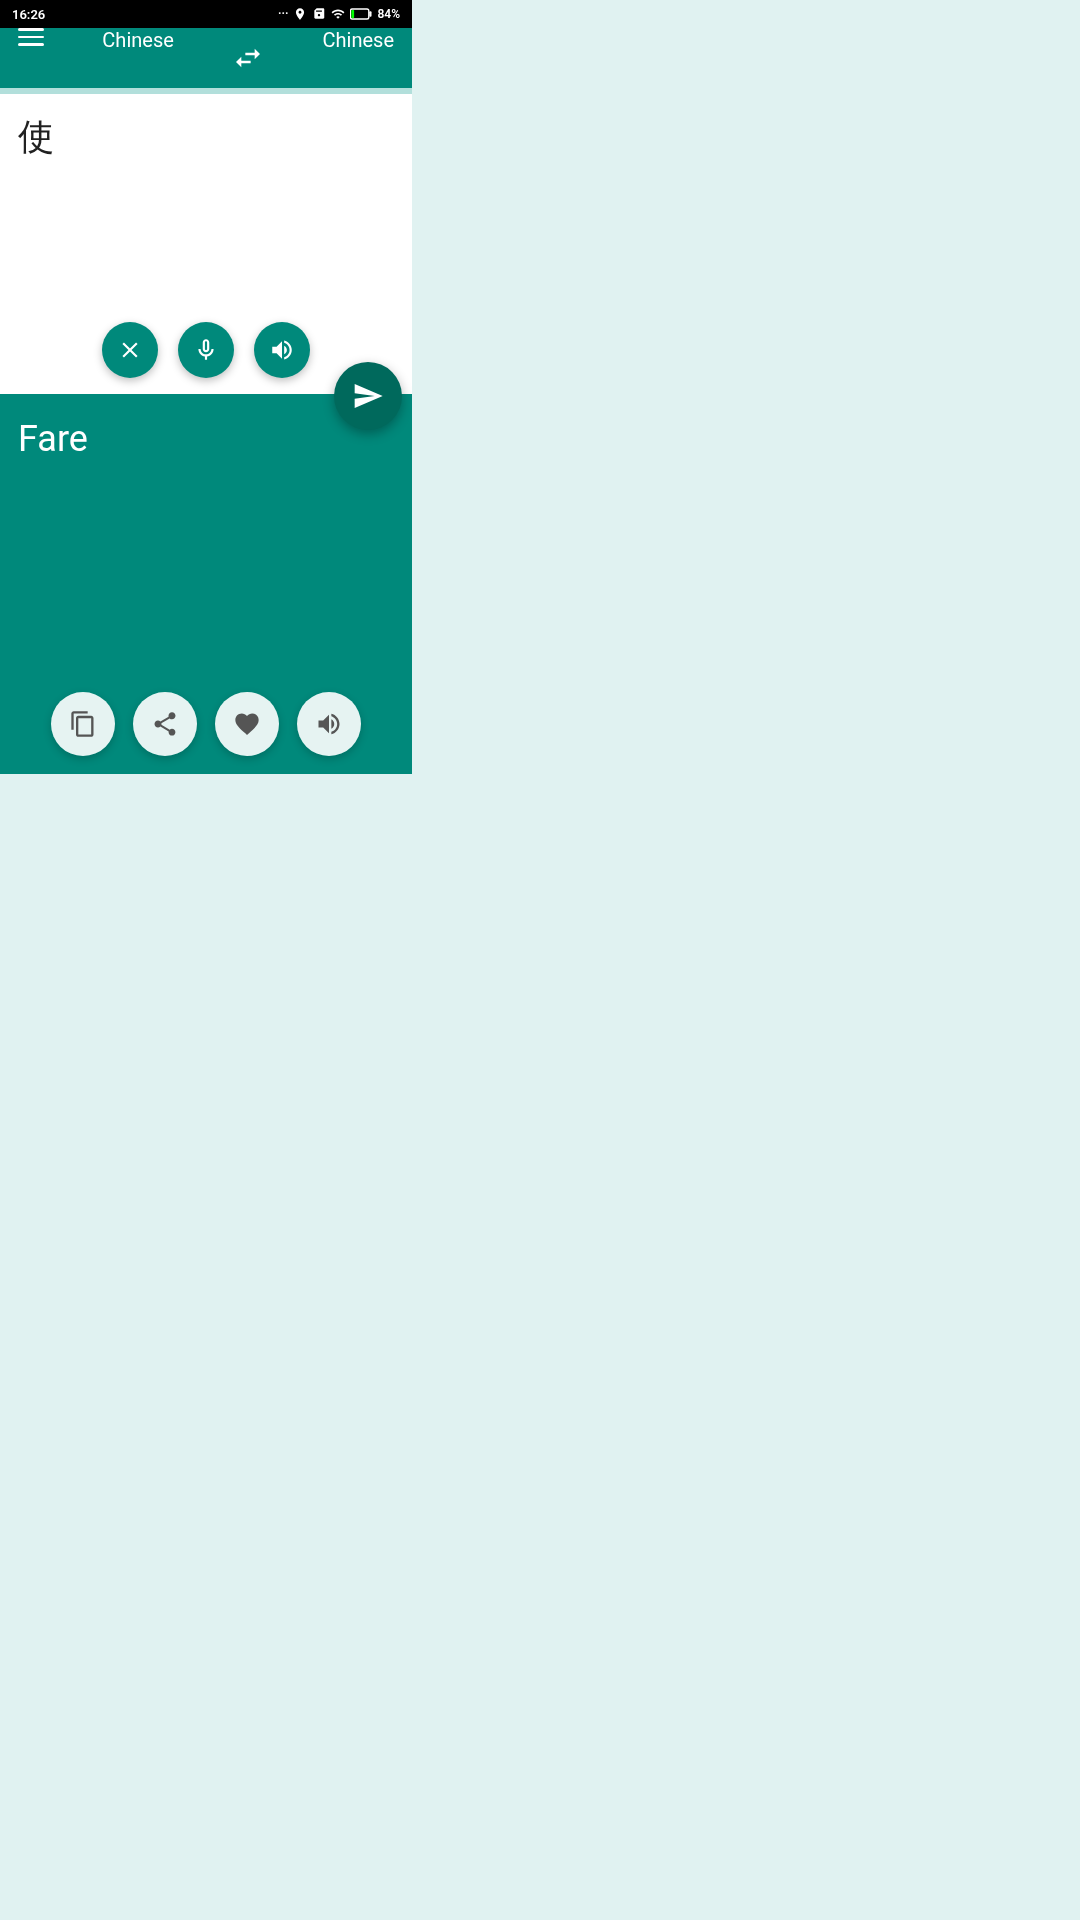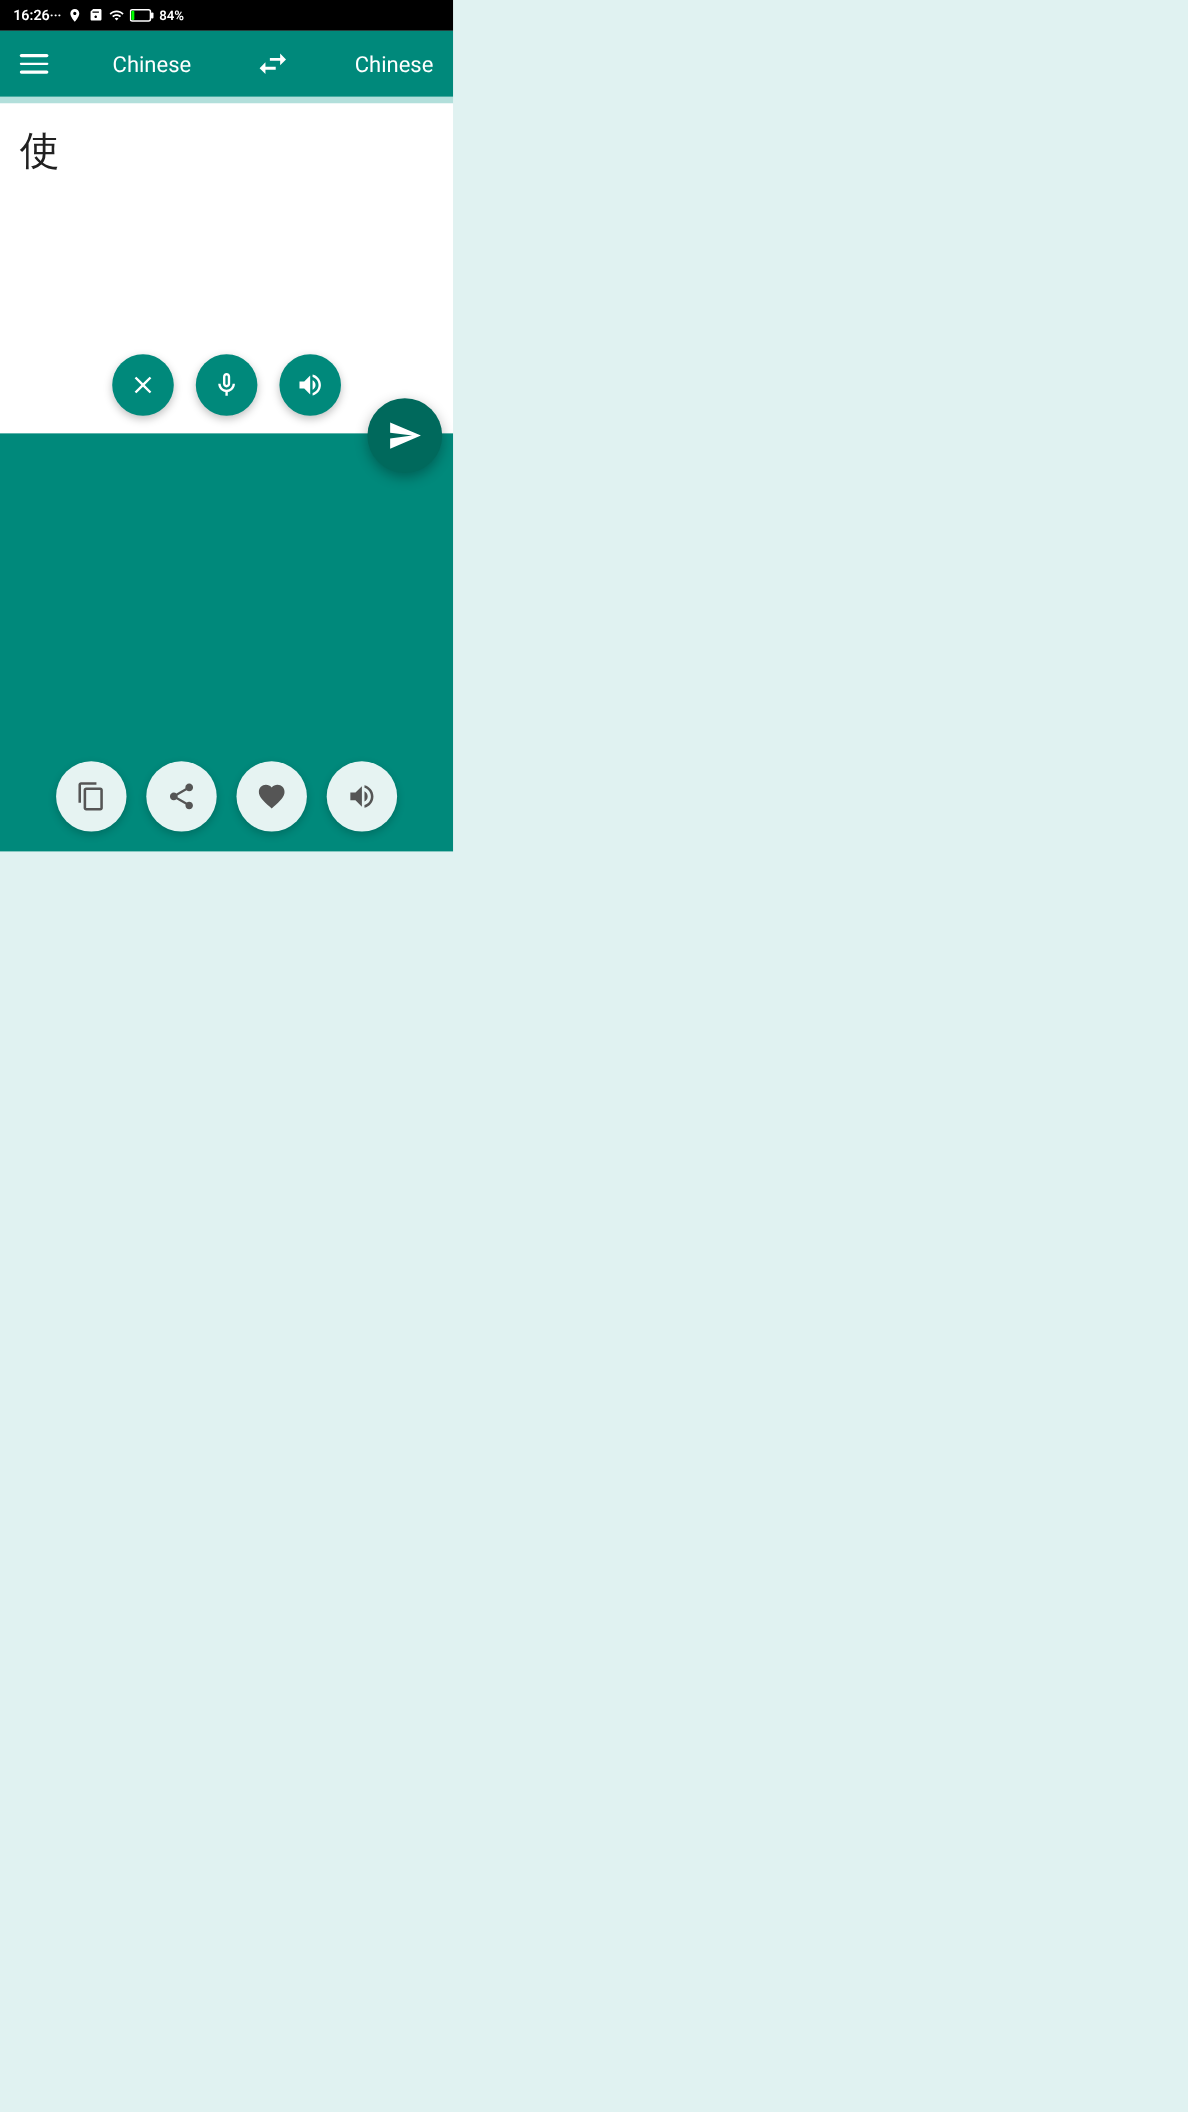--- a/index.html
+++ b/index.html
@@ -15,36 +15,35 @@
     }
 
     
     .status-bar {
       background: #000;
       color: #fff;
       font-size: 13px;
       font-weight: 600;
       display: flex;
       align-items: center;
-      justify-content: flex-start;
+      justify-content: space-between;
       padding: 4px 12px;
       height: 28px;
     }
     .status-right {
       display: flex;
       align-items: center;
       gap: 5px;
       font-size: 12px;
     }
 
     
     .header {
       background: #00897b;
       display: flex;
-      align-items: center;
       justify-content: space-between;
       padding: 0 18px;
       height: 60px;
     }
     .header-menu {
       display: flex;
       flex-direction: column;
       gap: 5px;
       cursor: pointer;
     }
@@ -259,20 +258,21 @@
 
     <button class="send-btn">
       <svg viewBox="0 0 24 24">
         <path d="M2.01 21L23 12 2.01 3 2 10l15 2-15 2z"></path>
       </svg>
     </button>
   </div>
 </div>
 
 <div class="output-area">
+  <div class="output-text">Fare</div>
 
   <div class="output-actions">
     <button class="circle-btn-light">
       <svg viewBox="0 0 24 24">
         <path d="M16 1H4c-1.1 0-2 .9-2 2v14h2V3h12V1zm3 4H8c-1.1 0-2 .9-2 2v14c0 1.1.9 2 2 2h11c1.1 0 2-.9 2-2V7c0-1.1-.9-2-2-2zm0 16H8V7h11v14z"></path>
       </svg>
     </button>
     <button class="circle-btn-light">
       <svg viewBox="0 0 24 24">
         <path d="M18 16.08c-.76 0-1.44.3-1.96.77L8.91 12.7c.05-.23.09-.46.09-.7s-.04-.47-.09-.7l7.05-4.11c.54.5 1.25.81 2.04.81 1.66 0 3-1.34 3-3s-1.34-3-3-3-3 1.34-3 3c0 .24.04.47.09.7L8.04 9.81C7.5 9.31 6.79 9 6 9c-1.66 0-3 1.34-3 3s1.34 3 3 3c.79 0 1.5-.31 2.04-.81l7.12 4.16c-.05.21-.08.43-.08.65 0 1.61 1.31 2.92 2.92 2.92s2.92-1.31 2.92-2.92c0-1.61-1.31-2.92-2.92-2.92z"></path>

